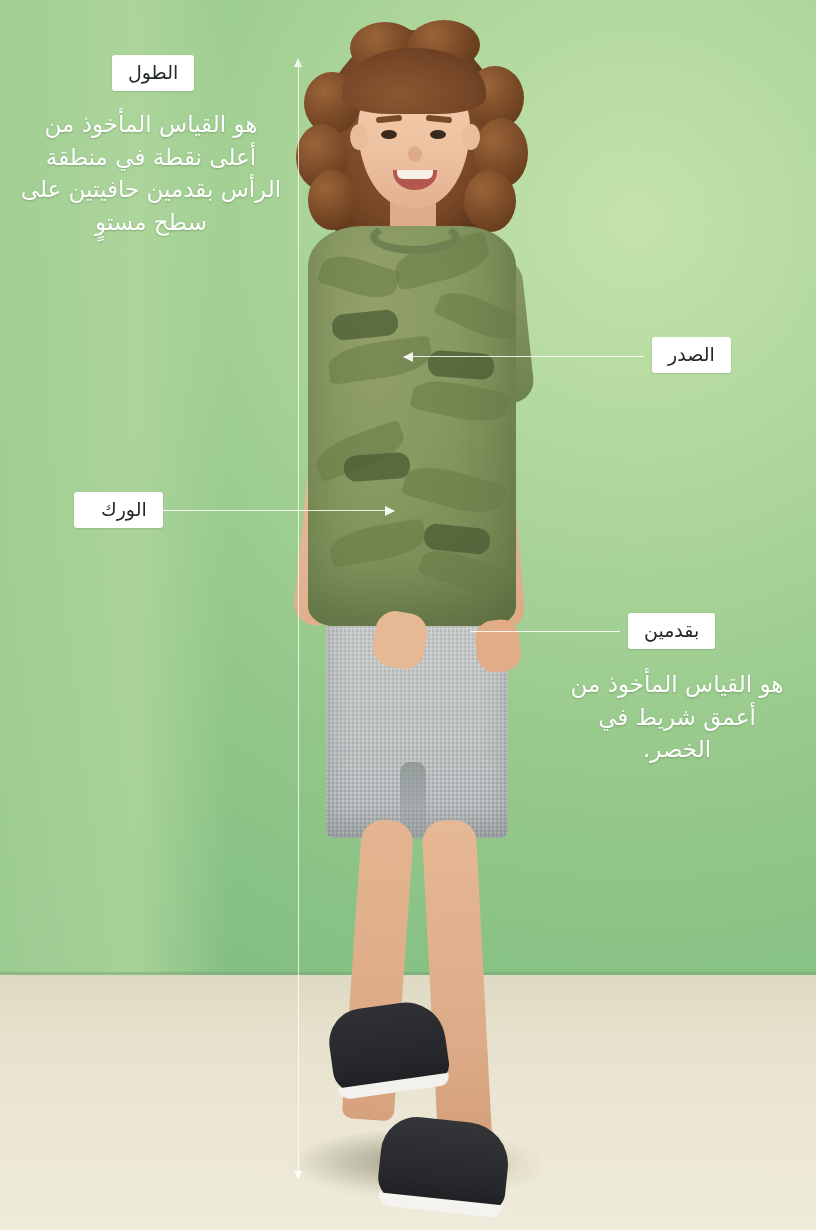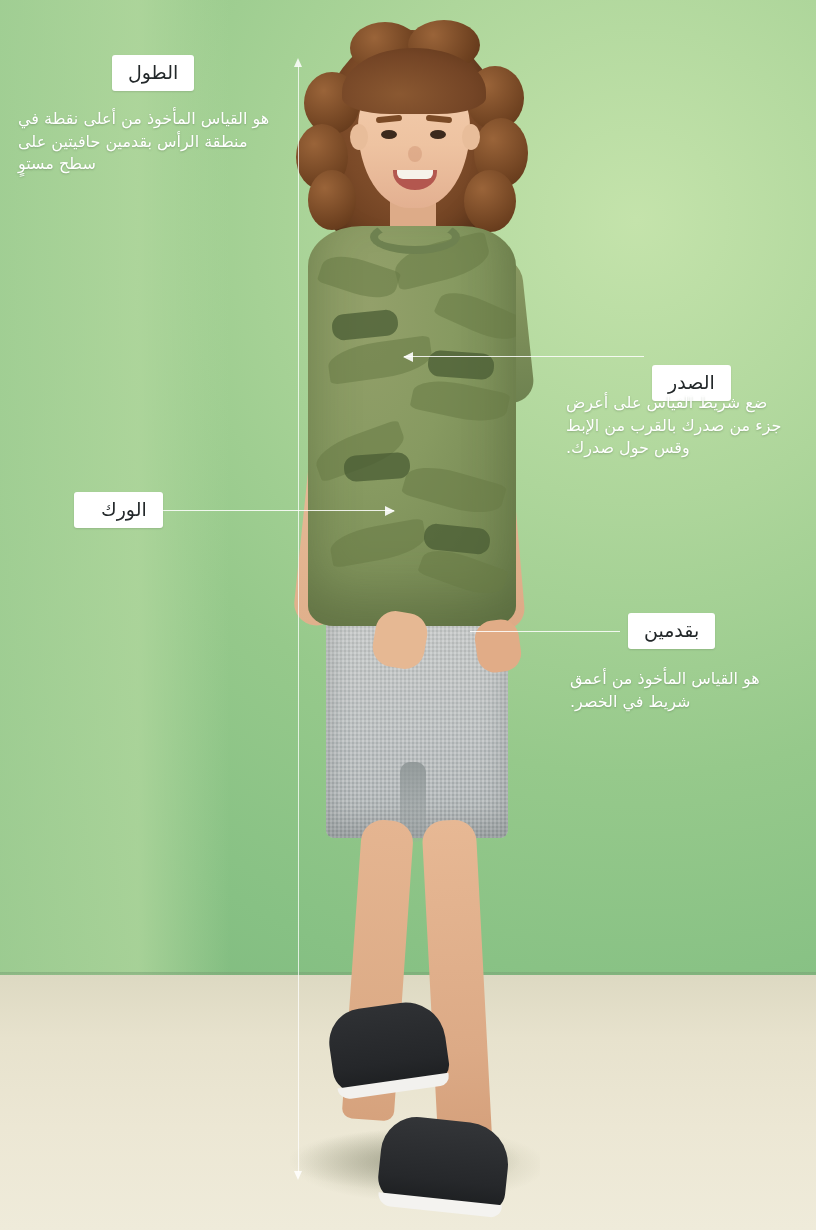--- a/index.html
+++ b/index.html
@@ -232,23 +232,23 @@
     font-size: 19px;
     line-height: 1;
     padding: 8px 16px 9px;
     border-radius: 3px;
     white-space: nowrap;
     box-shadow: 0 1px 2px rgba(0,0,0,.12);
   }
   .desc {
     position: absolute;
     color: #ffffff;
-    font-size: 16px;
+    font-size: 23px;
     line-height: 1.42;
-    text-align: left;
+    text-align: center;
     text-shadow: 0 1px 2px rgba(70,95,60,.35);
   }
   .lead {
     position:absolute;
     height: 1px;
     background: rgba(255,255,255,.85);
   }
   .lead.arrow::after {
     content:""; position:absolute; top: -4.5px; left: -1px;
     width: 0; height: 0;
@@ -259,21 +259,21 @@
     content:""; position:absolute; top: -4.5px; right: -1px; left:auto;
     width: 0; height: 0;
     border-top: 5px solid transparent; border-bottom: 5px solid transparent;
     border-left: 10px solid rgba(255,255,255,.9);
   }
 
   
   #lbl-height { left: 112px; top: 55px; }
   #desc-height { left: 18px; top: 108px; width: 266px; }
 
-  #lbl-chest { left: 652px; top: 337px; margin-top: 28px; }
+  #lbl-chest { left: 652px; top: 337px; }
   #desc-chest { left: 566px; top: 392px; width: 218px; }
   #lead-chest { left: 404px; top: 356px; width: 240px; }
 
   #lbl-hip { left: 74px; top: 492px; padding-left: 27px; }
   #desc-hip { left: 20px; top: 544px; width: 222px; }
   #lead-hip { left: 156px; top: 510px; width: 238px; }
 
   #lbl-waist { left: 628px; top: 613px; }
   #desc-waist { left: 570px; top: 668px; width: 214px; }
   #lead-waist { left: 470px; top: 631px; width: 150px; }
@@ -354,21 +354,20 @@
       </div>
   </div>
 
   <div class="vline"></div>
 
   <div class="label" id="lbl-height">الطول</div>
   <div class="desc" id="desc-height">هو القياس المأخوذ من أعلى نقطة في منطقة الرأس بقدمين حافيتين على سطح مستوٍ</div>
 
   <div class="lead arrow" id="lead-chest"></div>
   <div class="label" id="lbl-chest">الصدر</div>
-  <div class="desc" id="desc-chest">ضع شريط القياس على أعرض جزء من صدرك بالقرب من الإبط وقس حول صدرك.</div>
 
   <div class="lead arrow-left" id="lead-hip"></div>
   <div class="label" id="lbl-hip">الورك</div>
 
   <div class="lead" id="lead-waist"></div>
   <div class="label" id="lbl-waist">بقدمين</div>
   <div class="desc" id="desc-waist">هو القياس المأخوذ من أعمق شريط في الخصر.</div>
 
 </div>
 

